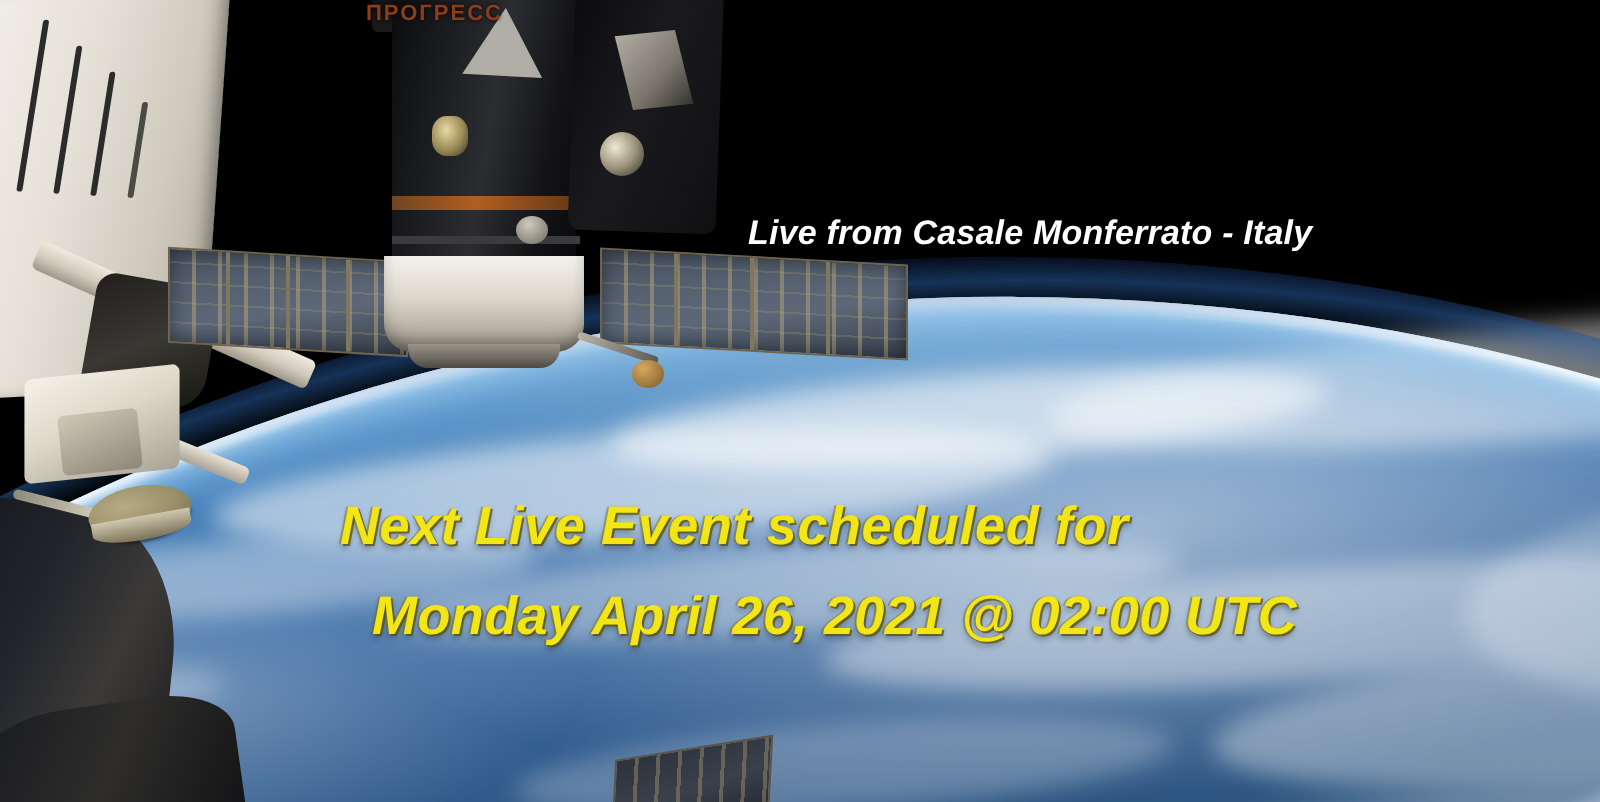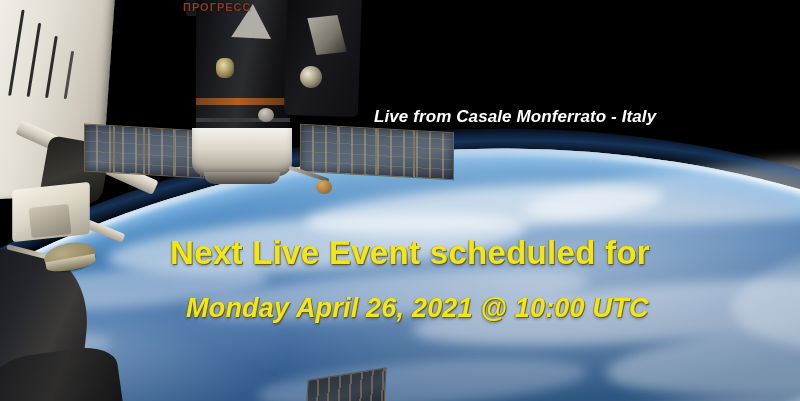--- a/index.html
+++ b/index.html
@@ -364,23 +364,24 @@
     font-size: 17px;
     font-weight: bold;
     font-style: italic;
     color: #ffffff;
     letter-spacing: 0.1px;
     white-space: nowrap;
     text-shadow: 0 1px 2px rgba(0,0,0,0.85);
   }
   .event-line1 {
     position: absolute;
-    left: 170px; top: 234px;
-    font-size: 33px;
+    left: 170px; top: 248px;
+    font-size: 27px;
     font-weight: bold;
+    font-style: italic;
     color: #f2e616;
     letter-spacing: 0.3px;
     white-space: nowrap;
     text-shadow:
       1px 1px 0 rgba(90,80,10,0.75),
       -1px 0 0 rgba(120,105,15,0.45),
       0 2px 3px rgba(0,0,0,0.35);
   }
   .event-line2 {
     position: absolute;
@@ -469,15 +470,15 @@
   <div class="hw prog-arm"></div>
   <div class="hw prog-ball"></div>
   <div class="hw prog-label">ПРОГРЕСС</div>
 
   <div class="hw tr-module"></div>
   <div class="hw tr-plate"></div>
   <div class="hw tr-highlight"></div>
 
   <div class="subtitle">Live from Casale Monferrato - Italy</div>
   <div class="event-line1">Next Live Event scheduled for</div>
-  <div class="event-line2">Monday April 26, 2021 @ 10:00 UTC</div>
+  <div class="event-line2">Monday April 26, 2021 @ 02:00 UTC</div>
 
 </div>
 
 </body></html>

